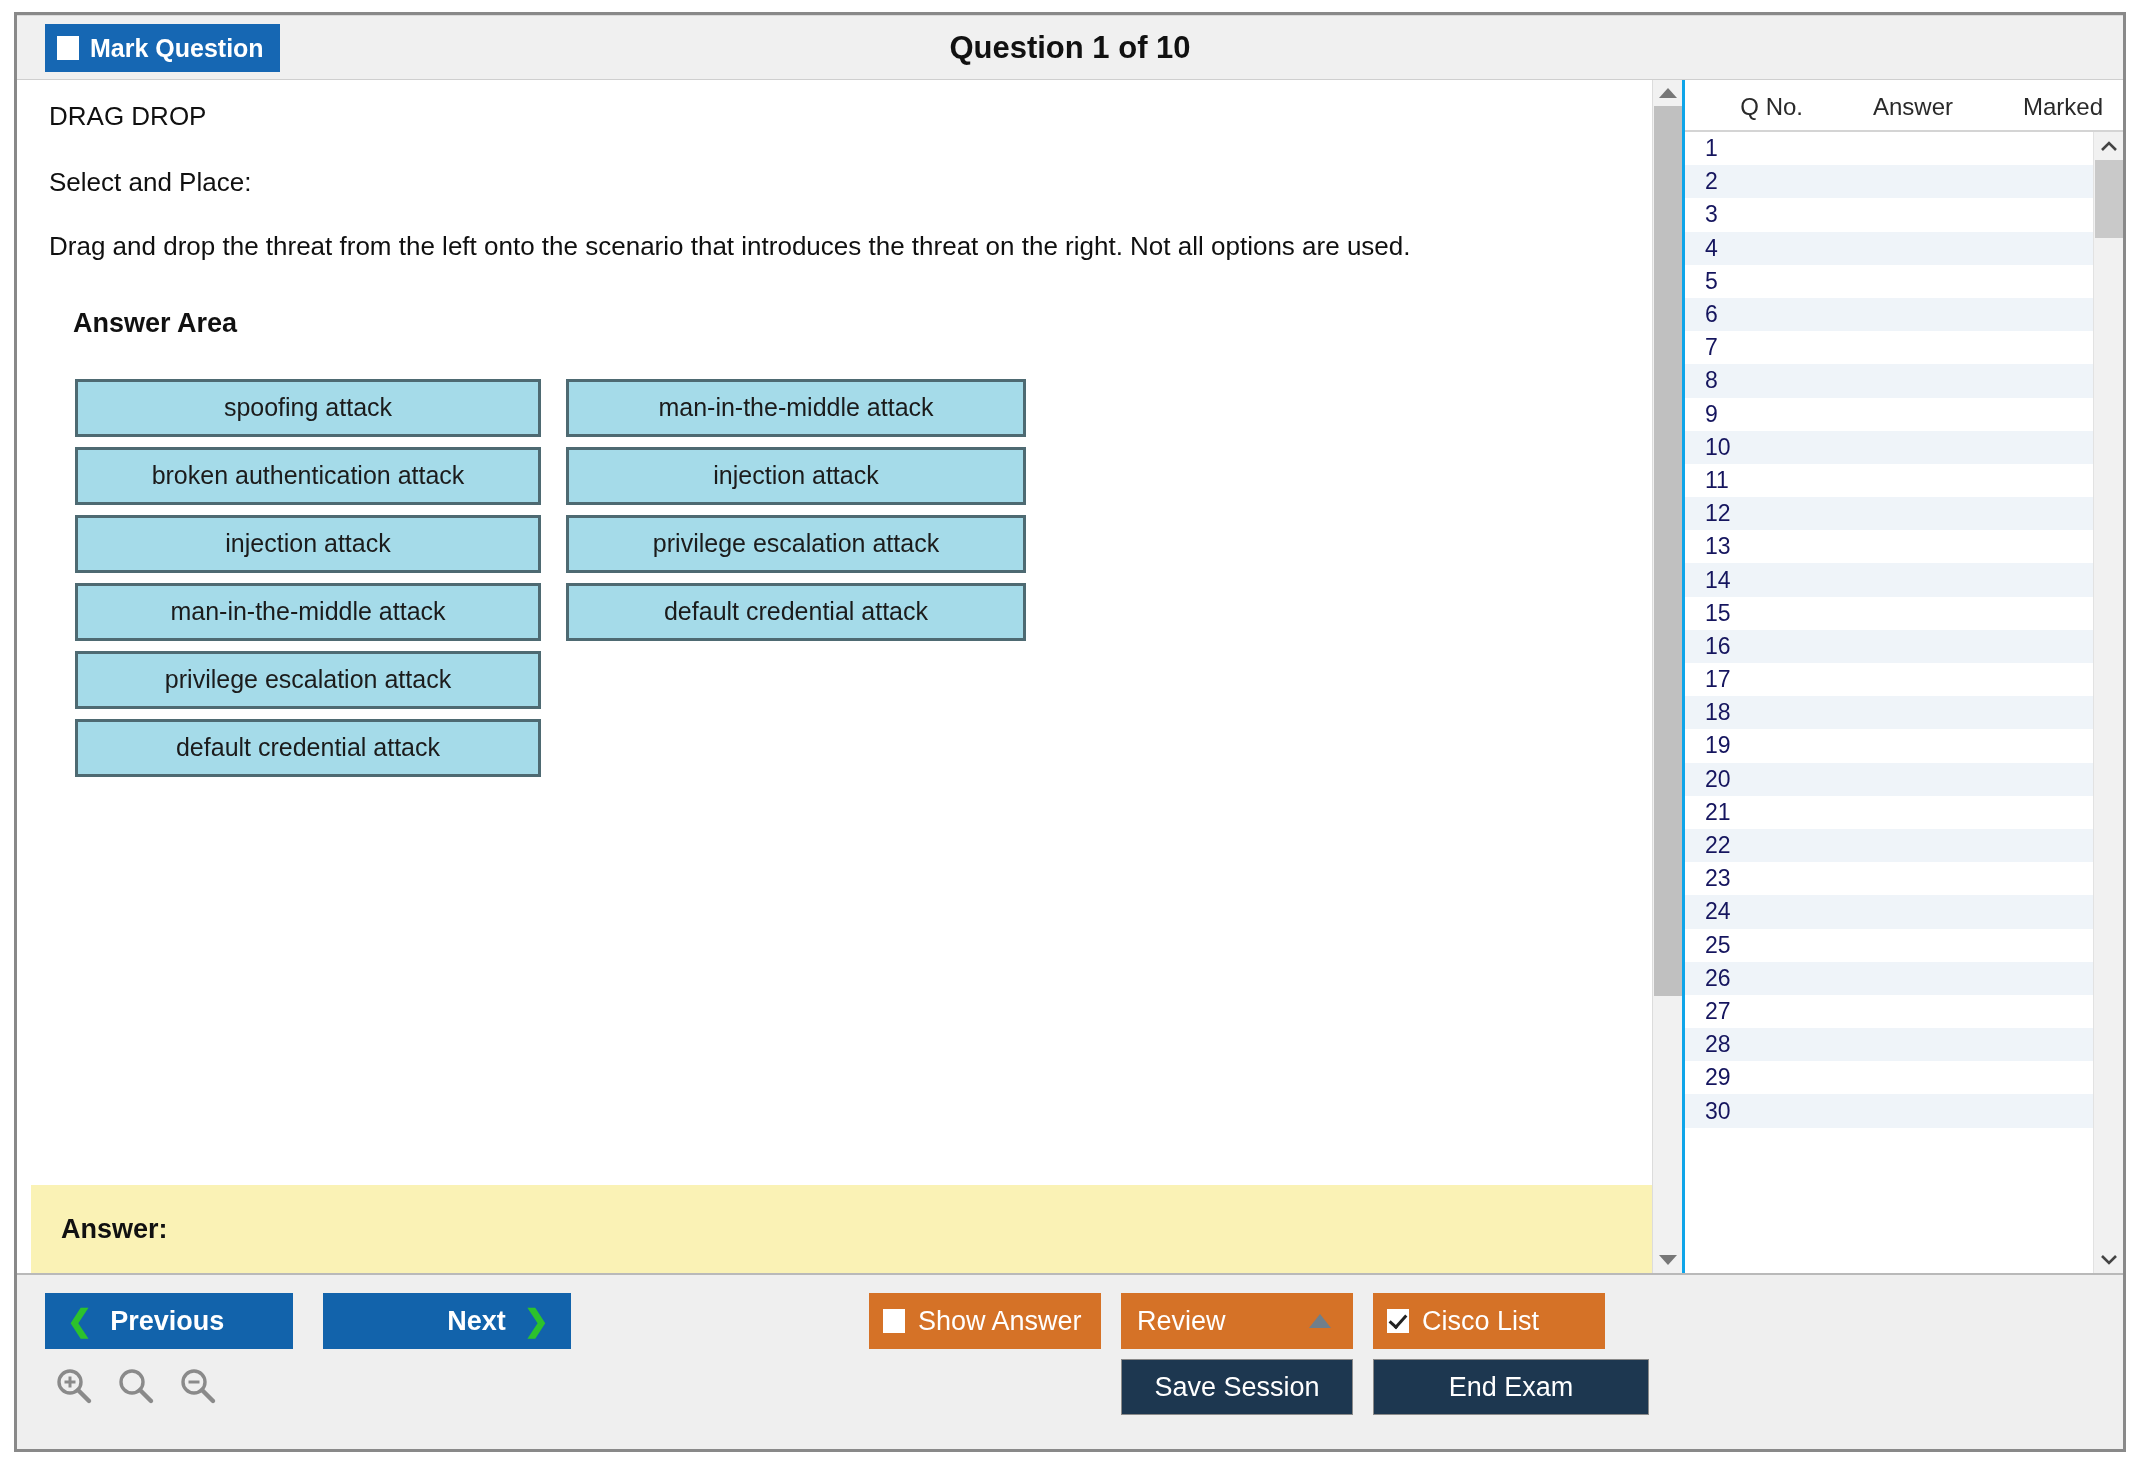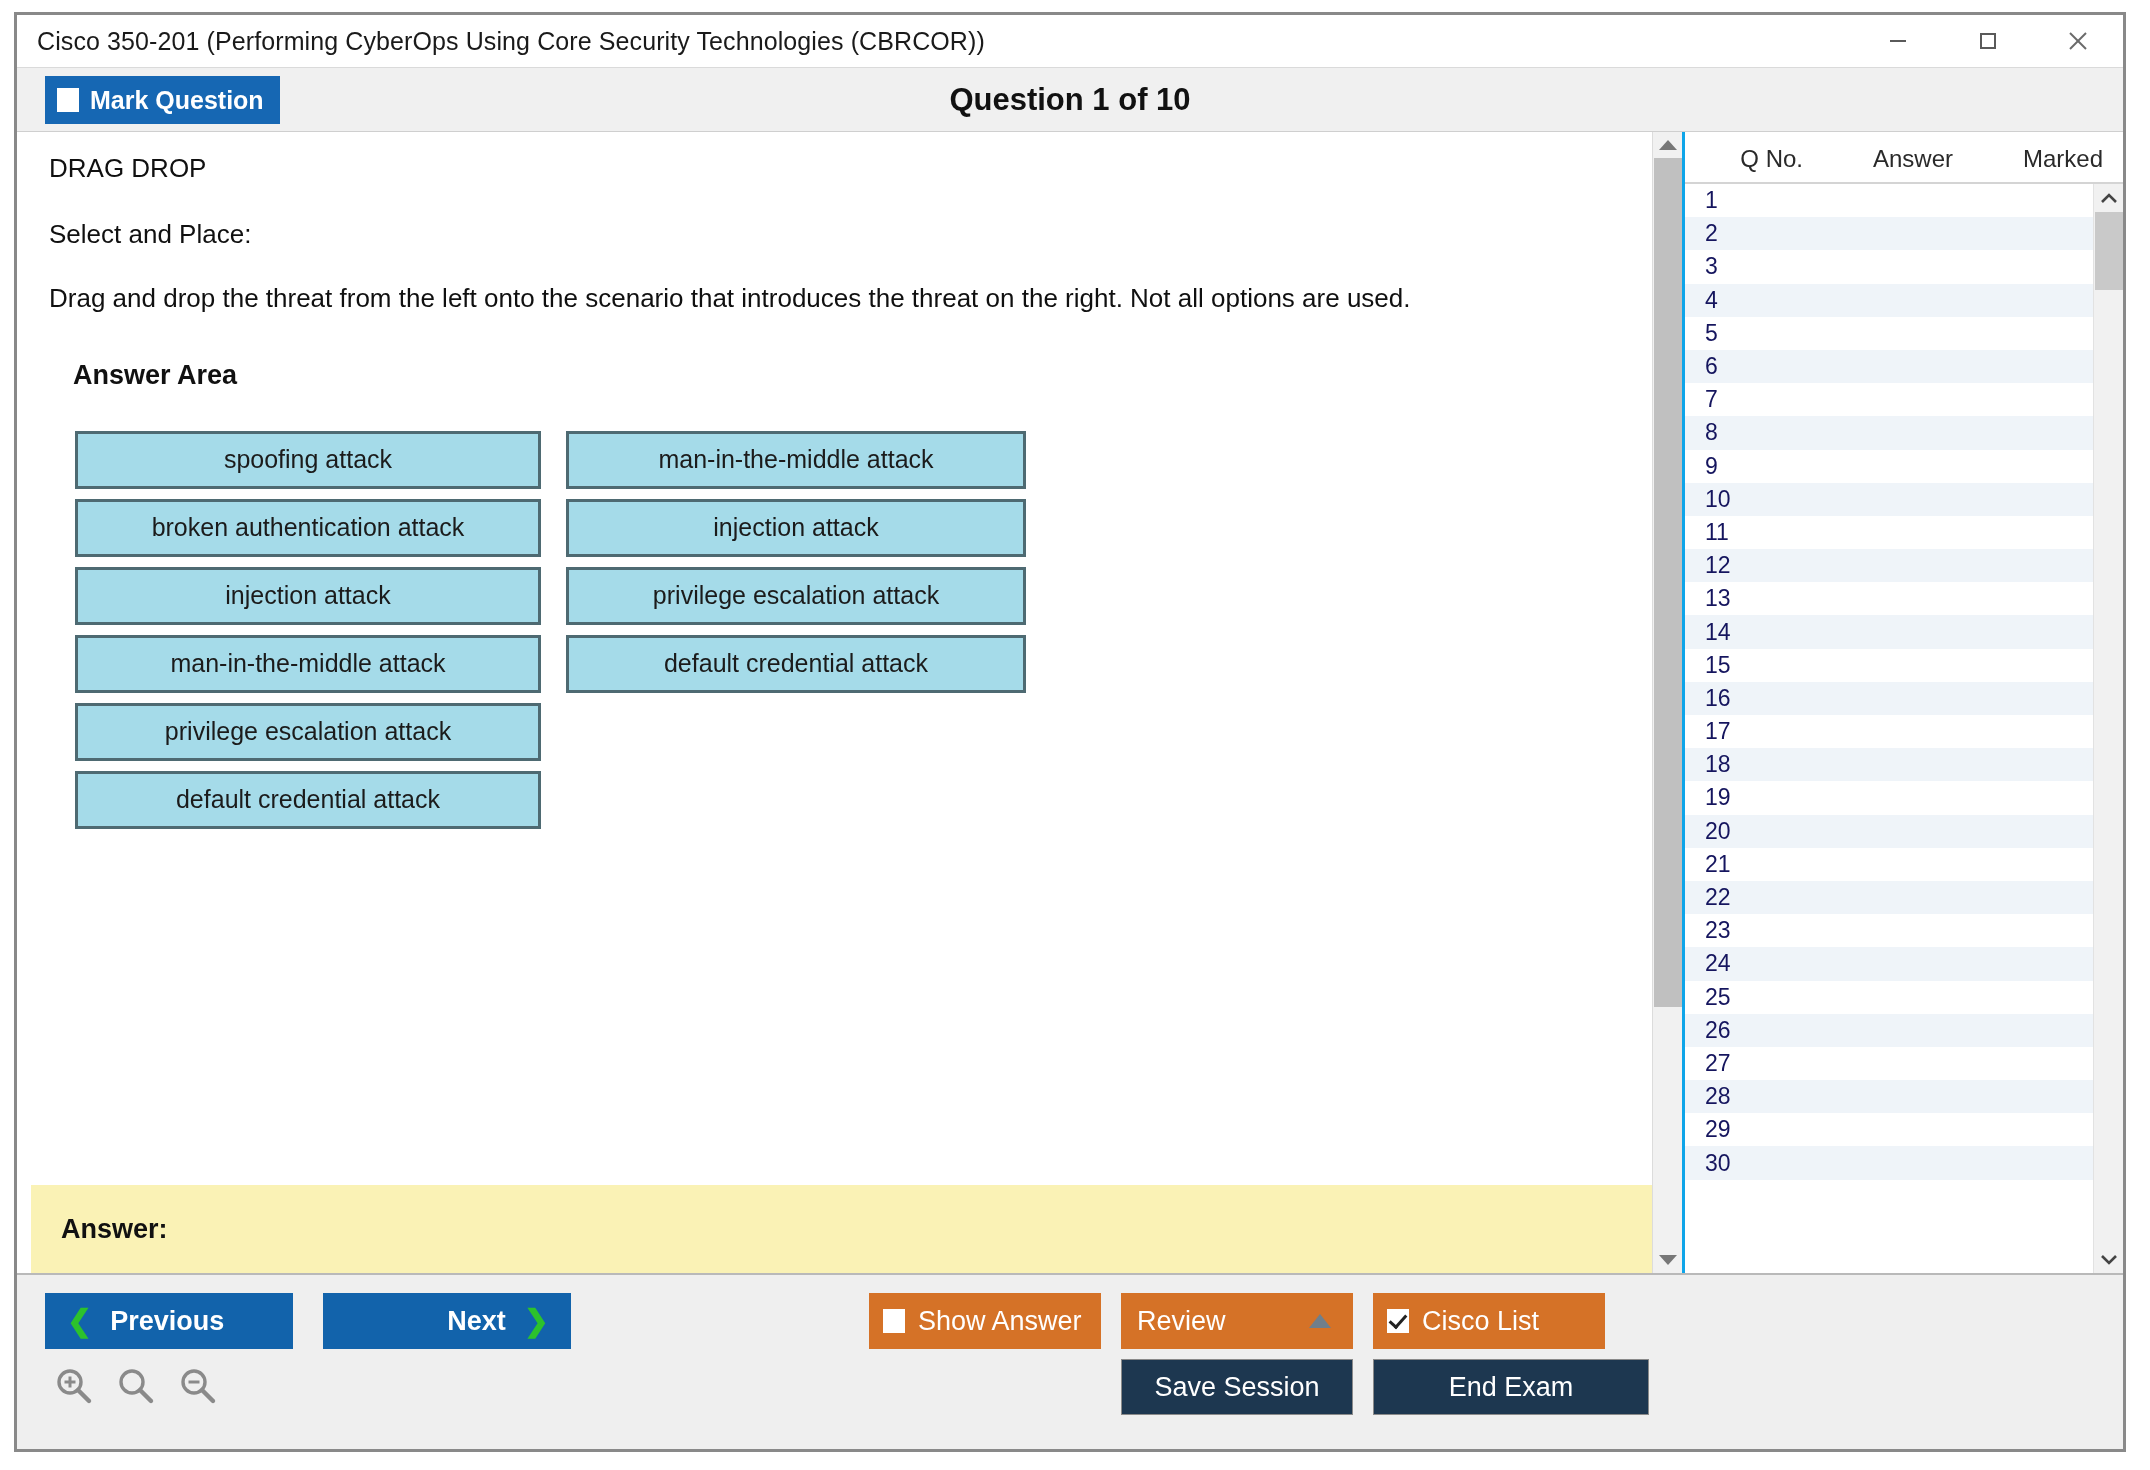--- a/index.html
+++ b/index.html
@@ -293,41 +293,20 @@
     width: 46px; height: 46px;
     display: flex; align-items: center; justify-content: center;
     cursor: pointer;
   }
 </style>
 </head>
 <body>
 
 <div class="window">
 
-  <div class="titlebar">
-    <div class="title-text">Cisco 350-201 (Performing CyberOps Using Core Security Technologies (CBRCOR))</div>
-    <div class="win-controls">
-      <div class="win-btn">
-        <svg width="30" height="30" viewBox="0 0 30 30">
-          <line x1="7" y1="15" x2="23" y2="15" stroke="#5a5a5a" stroke-width="2"></line>
-        </svg>
-      </div>
-      <div class="win-btn">
-        <svg width="30" height="30" viewBox="0 0 30 30">
-          <rect x="8" y="8" width="14" height="14" fill="none" stroke="#5a5a5a" stroke-width="2"></rect>
-        </svg>
-      </div>
-      <div class="win-btn">
-        <svg width="34" height="34" viewBox="0 0 34 34">
-          <line x1="9" y1="9" x2="25" y2="25" stroke="#6a6a6a" stroke-width="2"></line>
-          <line x1="25" y1="9" x2="9" y2="25" stroke="#6a6a6a" stroke-width="2"></line>
-        </svg>
-      </div>
-    </div>
-  </div>
 
   <div class="toolbar">
     <div class="mark-btn">
       <span class="cbox"></span>
       <span class="mark-label">Mark Question</span>
     </div>
     <div class="qcounter">Question 1 of 10</div>
   </div>
 
   <div class="body-split">

